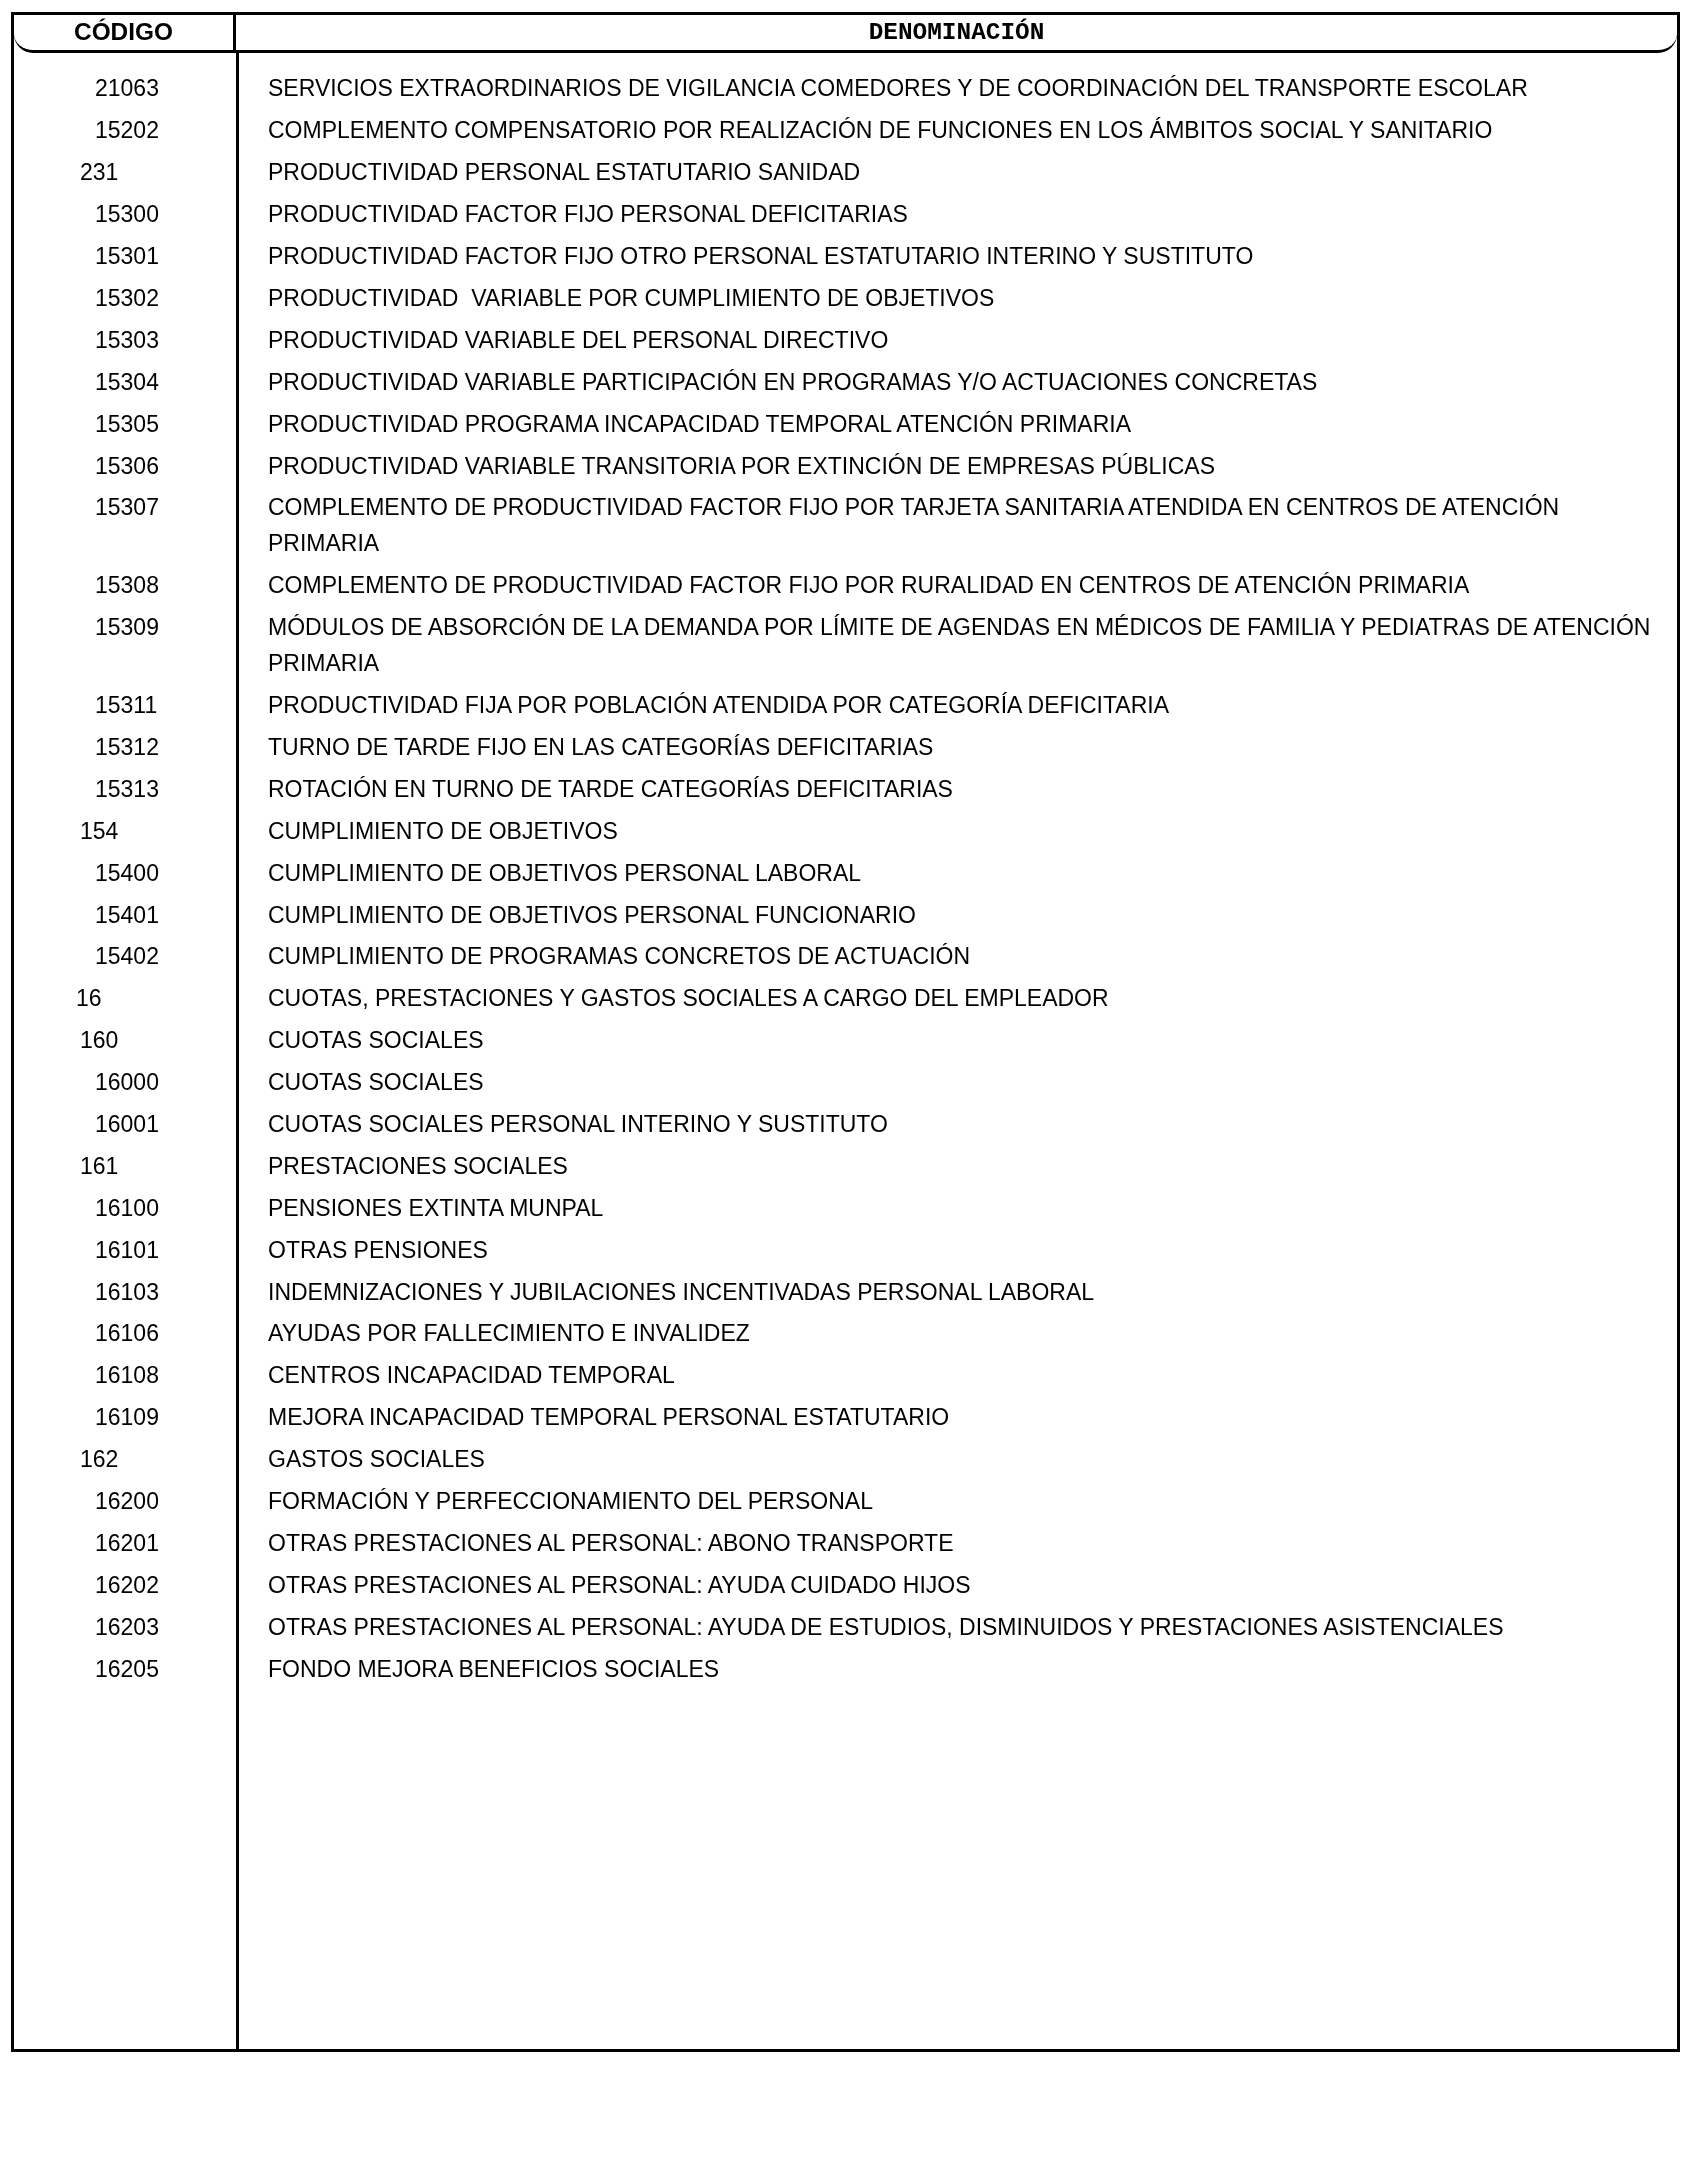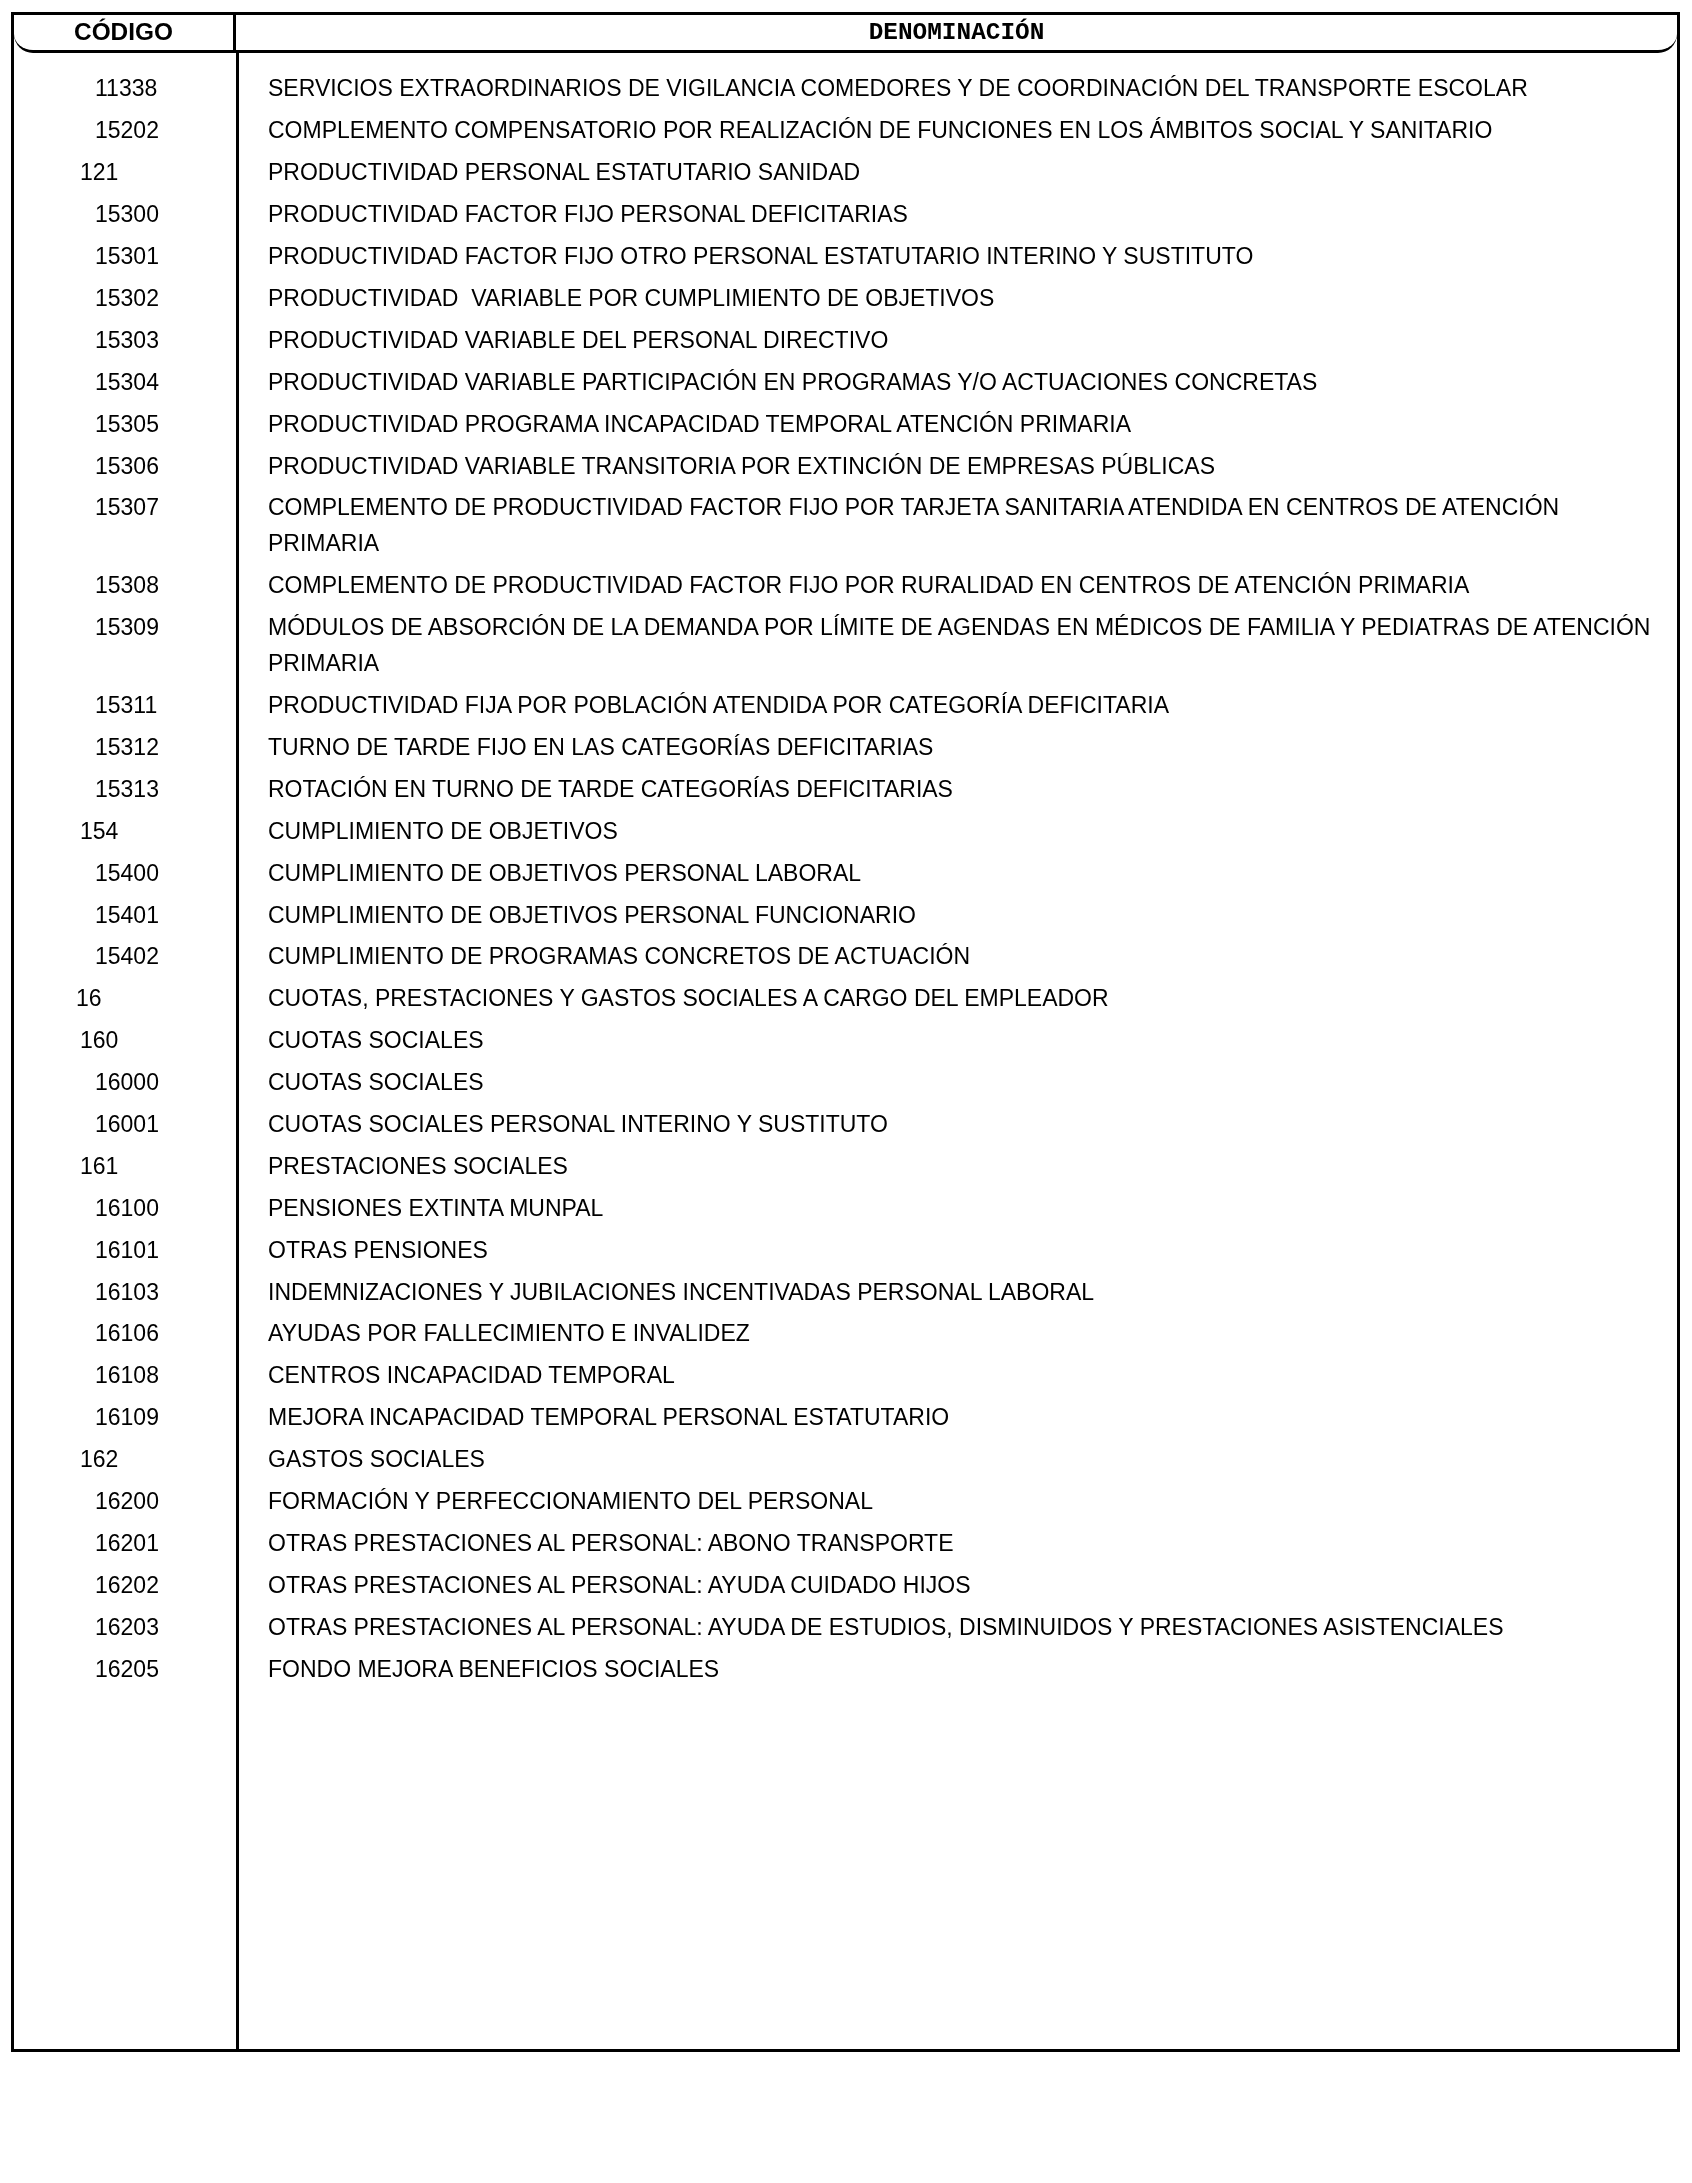--- a/index.html
+++ b/index.html
@@ -84,29 +84,29 @@
 </head>
 <body>
 
 <div class="codes-table">
   <div class="header-row">
     <div class="header-cell code-col">CÓDIGO</div>
     <div class="header-cell denom-col">DENOMINACIÓN</div>
   </div>
   <div class="table-body">
       <div class="row level-5">
-        <div class="cell code">11338</div>
+        <div class="cell code">21063</div>
         <div class="cell denom">SERVICIOS EXTRAORDINARIOS DE VIGILANCIA COMEDORES Y DE COORDINACIÓN DEL TRANSPORTE ESCOLAR</div>
       </div>
       <div class="row level-5">
         <div class="cell code">15202</div>
         <div class="cell denom">COMPLEMENTO COMPENSATORIO POR REALIZACIÓN DE FUNCIONES EN LOS ÁMBITOS SOCIAL Y SANITARIO</div>
       </div>
       <div class="row level-3">
-        <div class="cell code">121</div>
+        <div class="cell code">231</div>
         <div class="cell denom">PRODUCTIVIDAD PERSONAL ESTATUTARIO SANIDAD</div>
       </div>
       <div class="row level-5">
         <div class="cell code">15300</div>
         <div class="cell denom">PRODUCTIVIDAD FACTOR FIJO PERSONAL DEFICITARIAS</div>
       </div>
       <div class="row level-5">
         <div class="cell code">15301</div>
         <div class="cell denom">PRODUCTIVIDAD FACTOR FIJO OTRO PERSONAL ESTATUTARIO INTERINO Y SUSTITUTO</div>
       </div>

